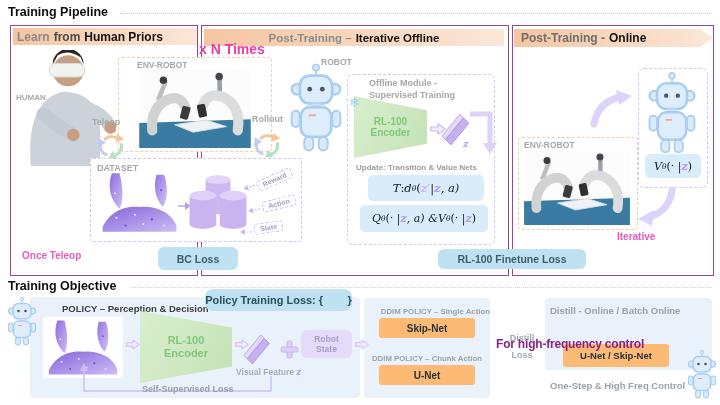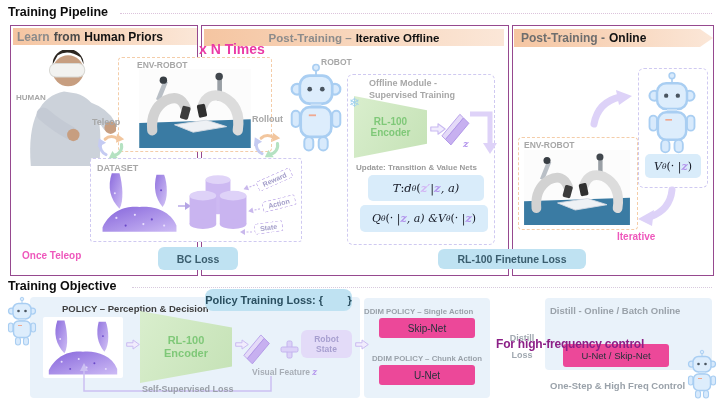--- a/index.html
+++ b/index.html
@@ -18,22 +18,22 @@
          display:flex;align-items:center;justify-content:center;z-index:7;}
   .eqbox{position:absolute;background:#d9ecfa;border-radius:5px;
          font-family:"DejaVu Serif",serif;font-style:italic;color:#141824;
          display:flex;align-items:center;justify-content:center;z-index:4;}
   .eqbox sub{font-size:7.5px;}
   .zvar{color:#b293ec;font-weight:bold;}
   .zpvar{color:#d2b4f4;font-weight:bold;}
   .dashp{position:absolute;border:1.6px dashed #cfc9f1;border-radius:6px;background:#fff;z-index:3;}
   .dasho{position:absolute;border:1.6px dashed #f4cda9;border-radius:4px;background:#fff;z-index:3;}
   .panel{position:absolute;background:#e9f2fa;border-radius:4px;}
-  .innerbadge{position:absolute;background:#ec4899;border-radius:3px;display:flex;align-items:center;
-              justify-content:center;font-weight:normal;color:#26323c;}
+  .innerbadge{position:absolute;background:#fdba74;border-radius:3px;display:flex;align-items:center;
+              justify-content:center;font-weight:bold;color:#26323c;}
   .trap{position:absolute;clip-path:polygon(0 0,100% 23%,100% 77%,0 100%);
         background:linear-gradient(120deg,#d9eecd,#c5e2b6);display:flex;flex-direction:column;
         align-items:center;justify-content:center;color:#7fc878;font-weight:bold;text-align:center;z-index:4;}
   .chip{position:absolute;border:1px dashed #c9b8ec;background:#fff;color:#a39ec9;font-weight:bold;
         font-size:7px;padding:1px 5px;border-radius:2px;white-space:nowrap;z-index:4;}
   .dotline{position:absolute;border-top:1.5px dotted #dcc3dc;}
   .title{position:absolute;font-weight:bold;color:#0d0d0d;font-size:12.5px;}
   .pre{white-space:pre;}
 </style>
 </head>
@@ -303,21 +303,21 @@
   <div class="trap" style="left:140px;top:311px;width:92px;height:72px;font-size:11px;line-height:1.2;">
     <span>RL-100</span>
     <span>Encoder</span>
   </div>
   <svg class="abs" style="left:235px;top:338px;width:14px;height:13px;z-index:4;">
       <use href="#oarrow-sym"></use>
     </svg>
   <svg class="abs" style="left:243px;top:327px;width:34px;height:38px;z-index:4;">
       <use href="#bar3d-sym"></use>
     </svg>
-  <div class="abs" style="left:236px;top:367px;font-size:8.5px;font-weight:bold;color:#a8aeb6;z-index:4;margin-left:16px;">
+  <div class="abs" style="left:236px;top:367px;font-size:8.5px;font-weight:bold;color:#a8aeb6;z-index:4;">
     <span>Visual Feature</span>
     <span style="font-family:'DejaVu Serif',serif;font-style:italic;color:#b293ec;">z</span>
   </div>
   <svg class="abs" style="left:280px;top:340px;width:19px;height:19px;z-index:4;">
     <rect x="7" y="1" width="5" height="17" rx="1.5" fill="#dcd2f8" stroke="#c4b4ee" stroke-width="1"></rect>
     <rect x="1" y="7" width="17" height="5" rx="1.5" fill="#dcd2f8" stroke="#c4b4ee" stroke-width="1"></rect>
     <rect x="7.8" y="7.8" width="3.4" height="3.4" fill="#dcd2f8"></rect>
   </svg>
   <div class="abs" style="left:301px;top:330px;width:51px;height:28px;background:#e3dbf8;border-radius:6px;display:flex;flex-direction:column;align-items:center;justify-content:center;font-size:8.5px;font-weight:bold;color:#a79fd0;line-height:1.2;z-index:4;">
     <span>Robot</span>
@@ -328,21 +328,21 @@
     </svg>
   <div class="glabel" style="left:142px;top:384px;font-size:9px;color:#9aa0a8;z-index:4;">Self-Supervised Loss</div>
   <svg class="abs" style="left:78px;top:360px;width:200px;height:38px;z-index:3;">
     <path d="M193,16 V31 H6 V10" fill="none" stroke="#ccc0f2" stroke-width="1.5"></path>
     <polygon points="2,11 10,11 6,3" fill="#ccc0f2"></polygon>
   </svg>
 
   <div class="badge pre" style="left:205px;top:289px;width:147px;height:22px;font-size:11px;border-radius:8px;color:#2a4f60;z-index:8;">Policy Training Loss: {        }</div>
 
   <div class="panel" style="left:364px;top:298px;width:126px;height:100px;">
-    <div class="dlabel" style="left:0;right:0;top:9px;text-align:left;font-size:7.8px;">DDIM POLICY – Single Action</div>
+    <div class="dlabel" style="left:0;right:0;top:9px;text-align:right;font-size:7.8px;">DDIM POLICY – Single Action</div>
     <div class="innerbadge" style="left:15px;top:20px;width:96px;height:20px;font-size:10px;">Skip-Net</div>
     <div class="dlabel" style="left:0;right:0;top:56px;text-align:center;font-size:7.8px;">DDIM POLICY – Chunk Action</div>
     <div class="innerbadge" style="left:15px;top:67px;width:96px;height:20px;font-size:10px;">U-Net</div>
   </div>
 
   <div class="abs" style="left:498px;top:330px;width:48px;text-align:center;font-size:9px;font-weight:bold;color:#a0a8b0;line-height:1.9;">
     <div>Distill</div>
     <div>Loss</div>
   </div>
 

